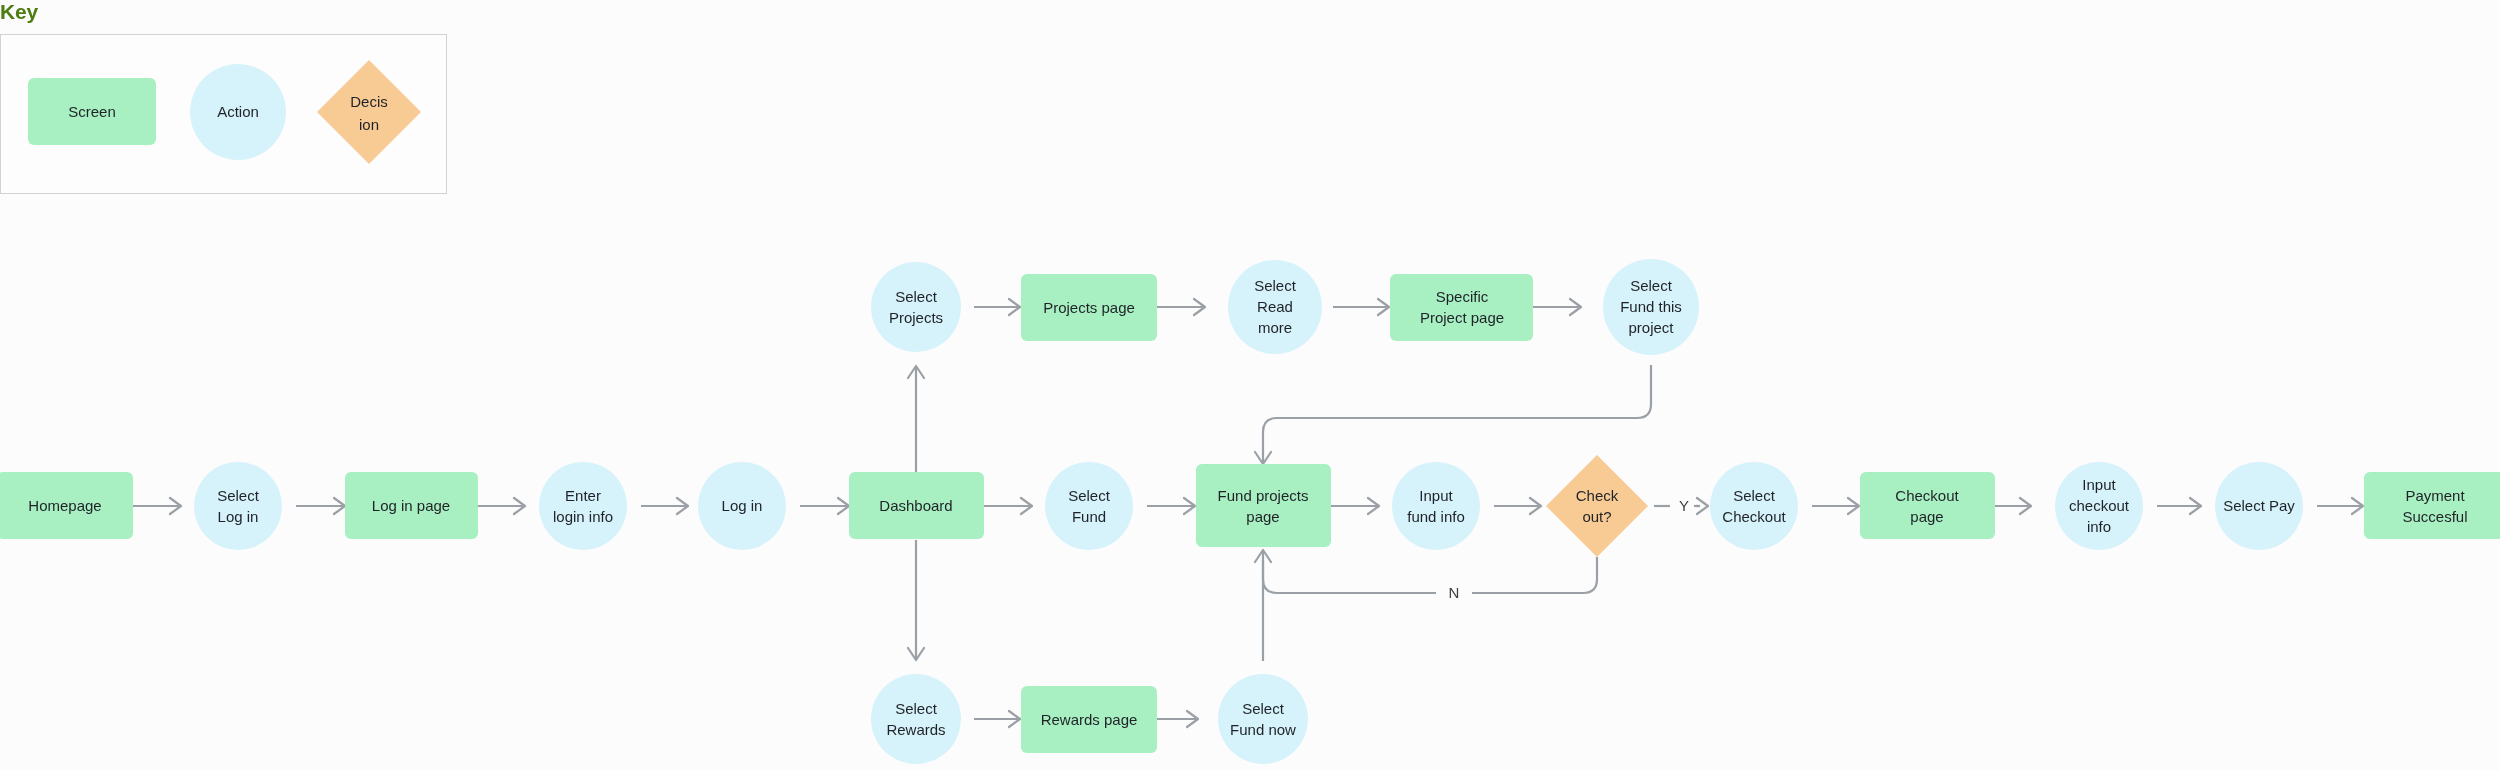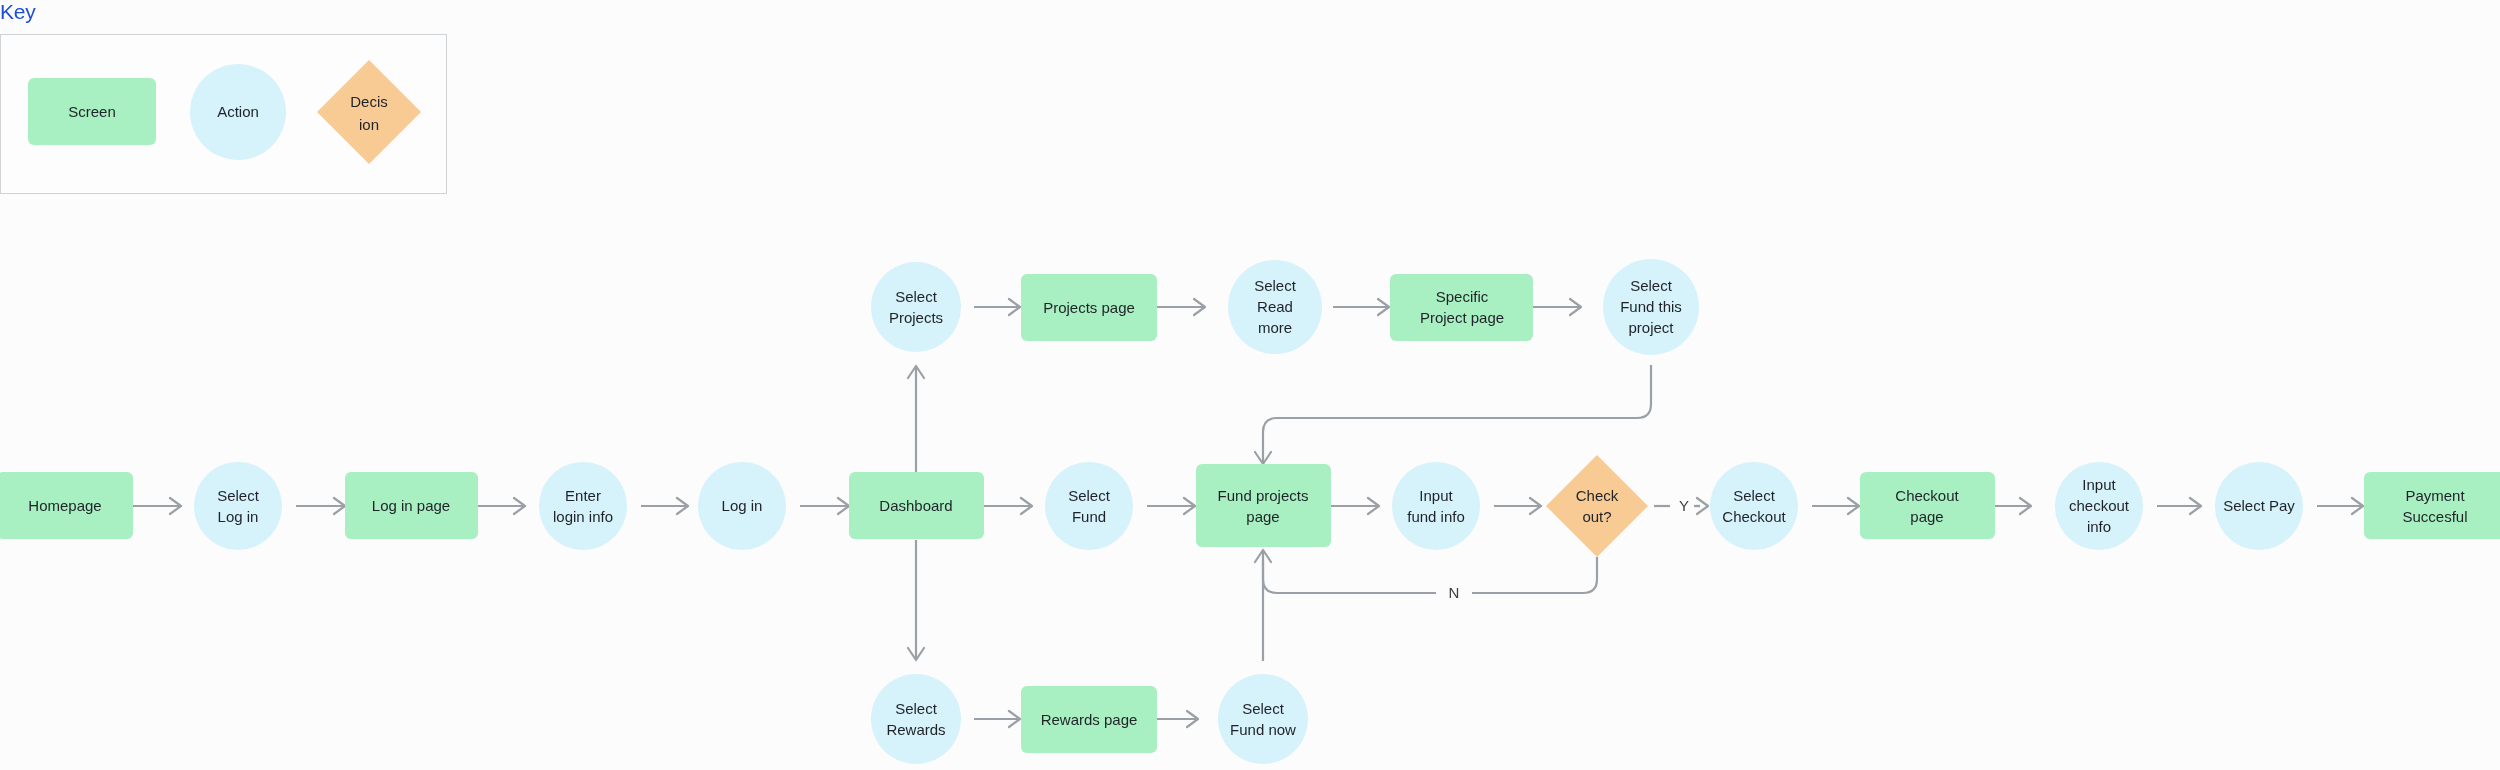--- a/index.html
+++ b/index.html
@@ -12,22 +12,22 @@
     height: 770px;
     font-family: "Liberation Sans", sans-serif;
     overflow: hidden;
     position: relative;
   }
   #page-title {
     position: absolute;
     left: 0px;
     top: 0px;
     font-size: 21px;
-    font-weight: normal;
-    color: #1d4ed8;
+    font-weight: bold;
+    color: #4d7c0f;
     letter-spacing: -0.2px;
   }
   #key-box {
     position: absolute;
     left: 0px;
     top: 34px;
     width: 447px;
     height: 160px;
     border: 1px solid #cfd3d6;
     background: #fdfdfd;

